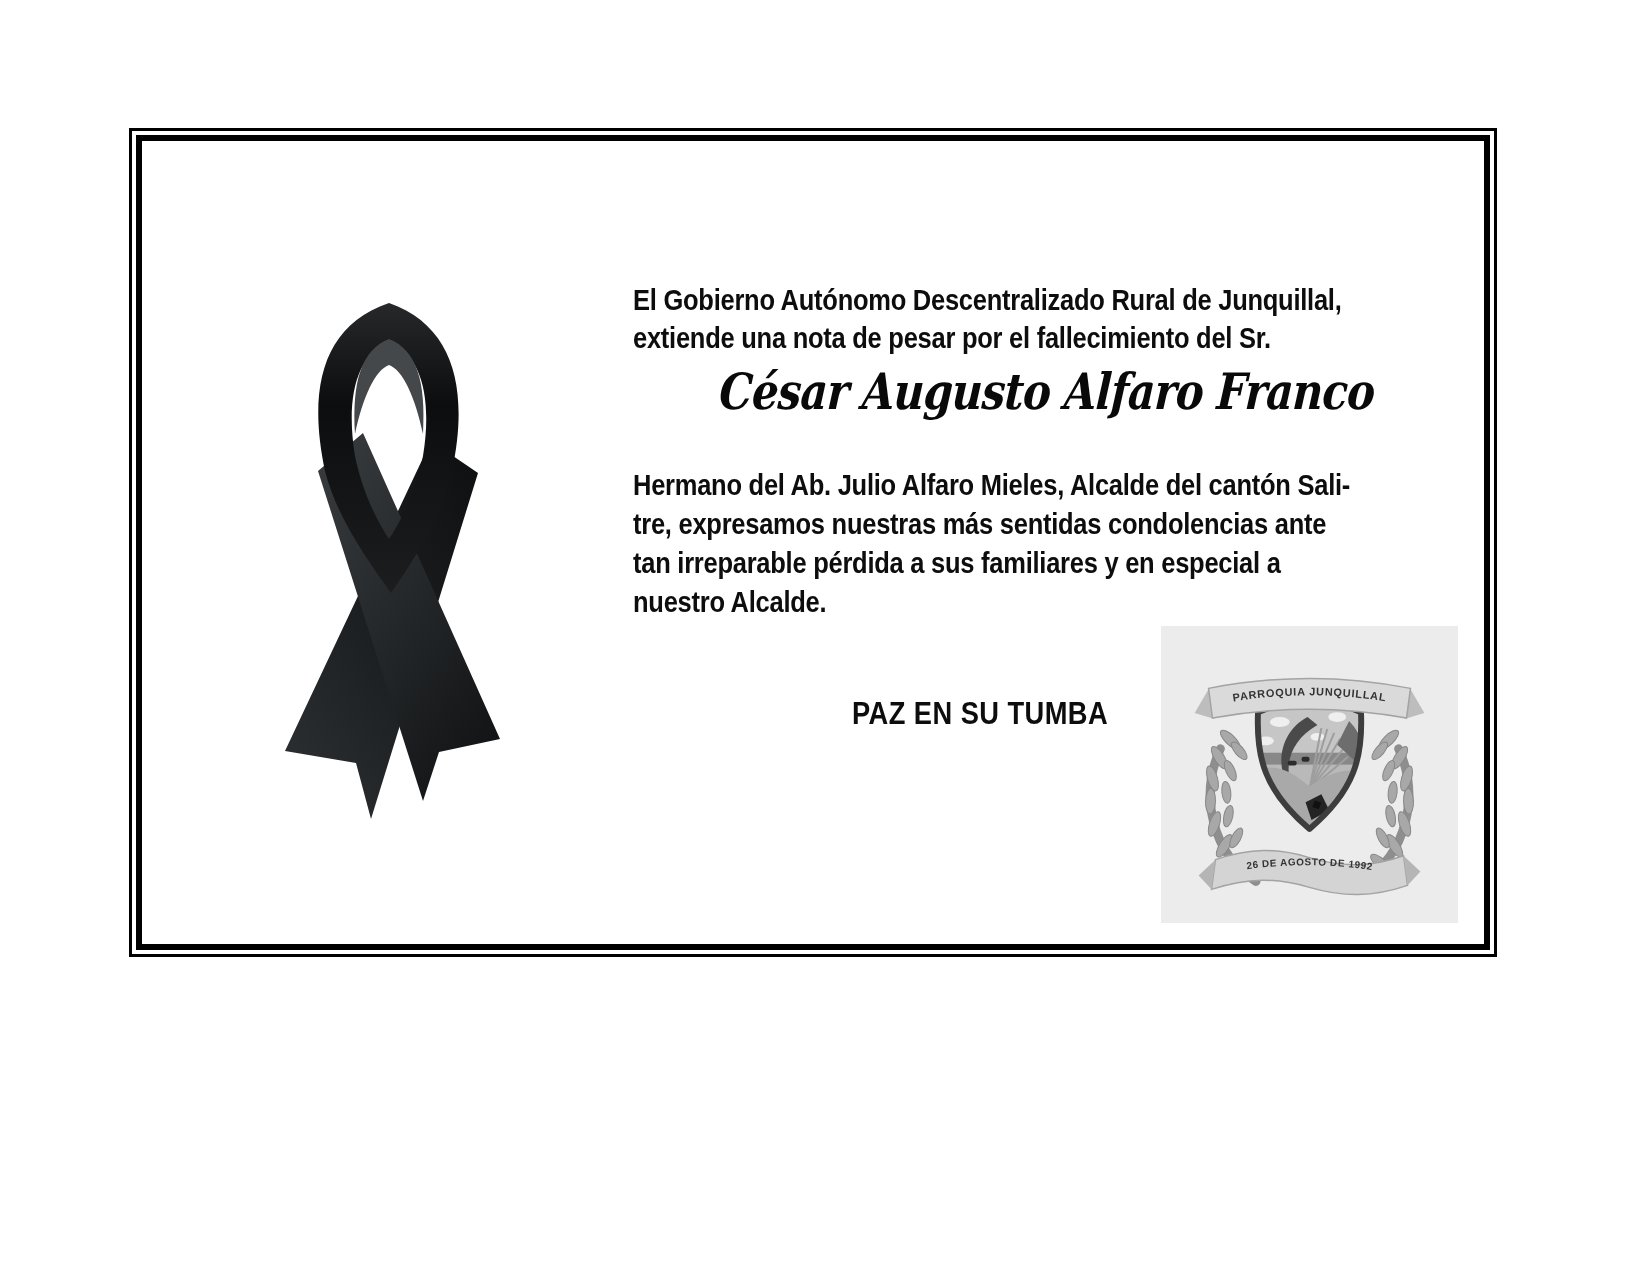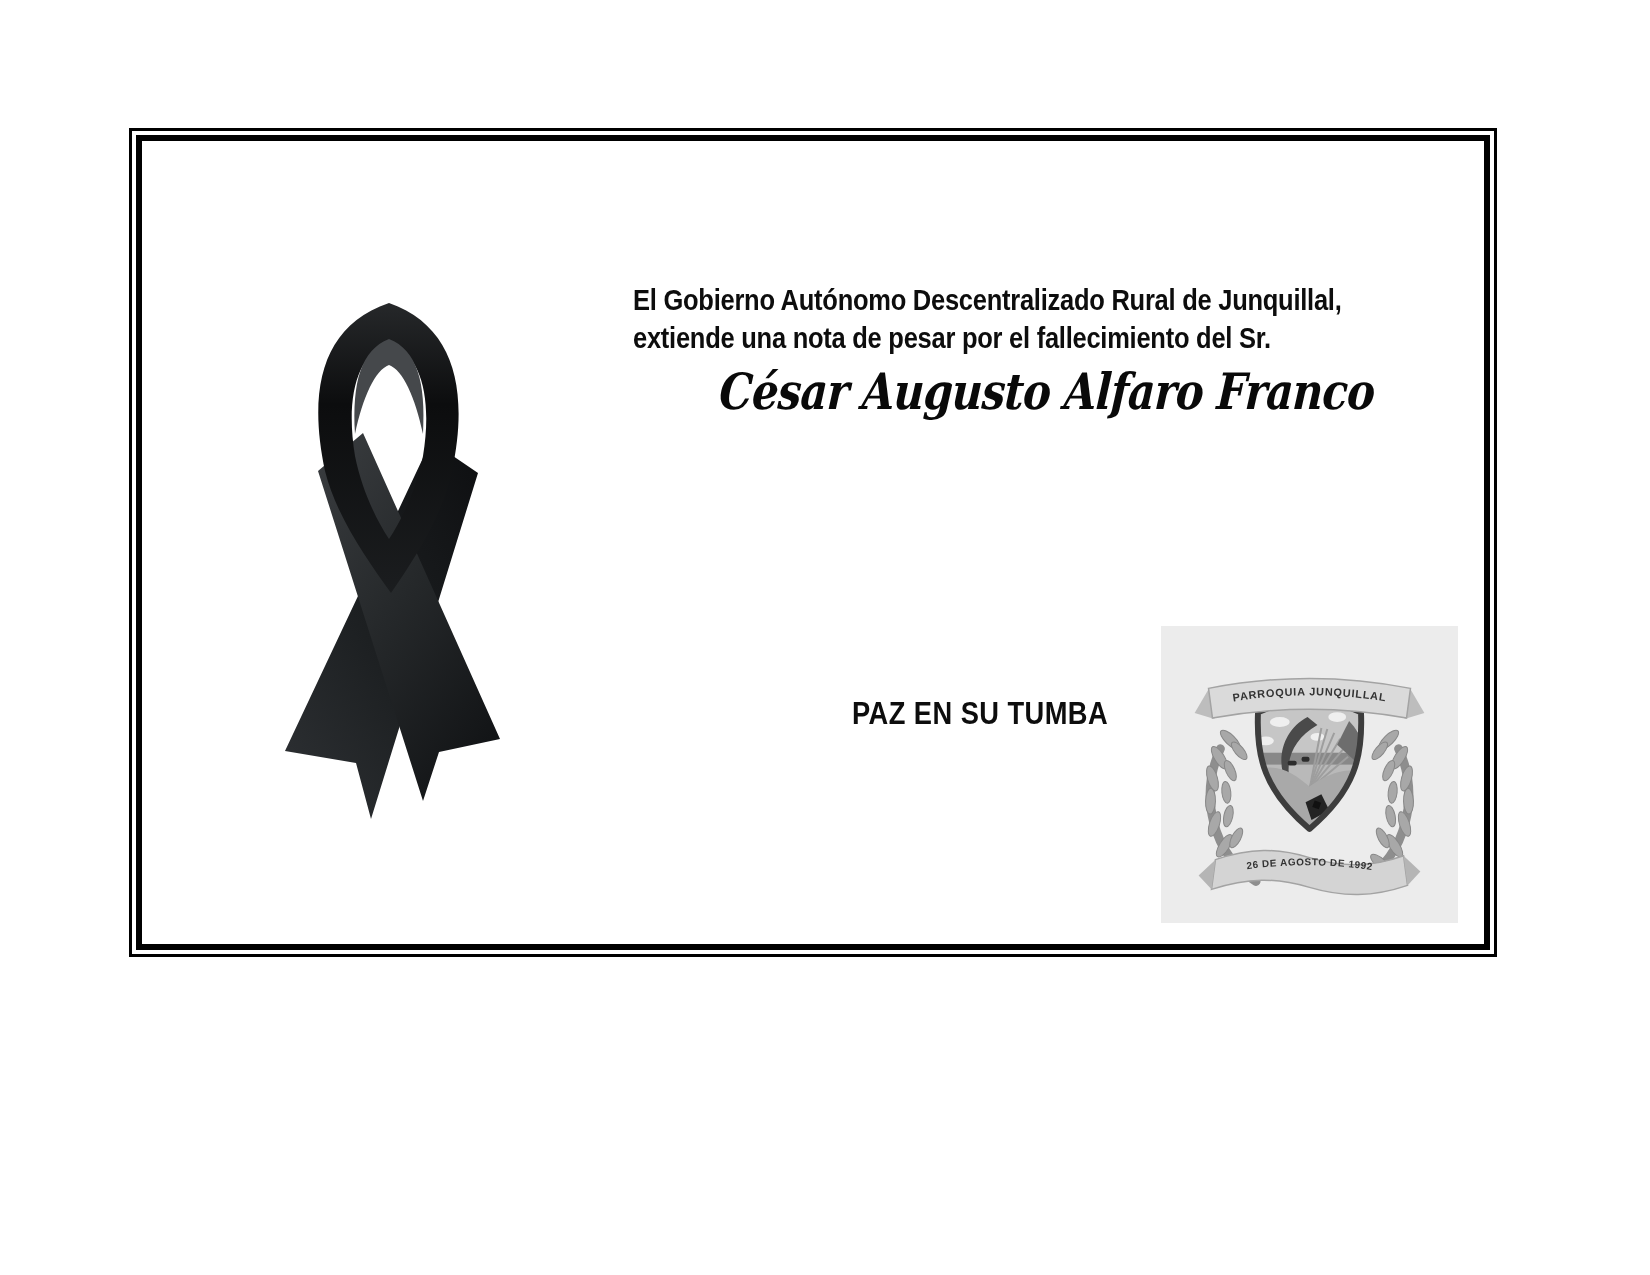--- a/index.html
+++ b/index.html
@@ -110,20 +110,26 @@
 
     <div class="intro-block">
       <div class="intro-line">El Gobierno Autónomo Descentralizado Rural de Junquillal,</div>
       <div class="intro-line">extiende una nota de pesar por el fallecimiento del Sr.</div>
     </div>
 
     <div class="name-block">
       <span class="name-script">César Augusto Alfaro Franco</span>
     </div>
 
+    <div class="body-block">
+      <div class="body-line">Hermano del Ab. Julio Alfaro Mieles, Alcalde del cantón Sali-</div>
+      <div class="body-line">tre, expresamos nuestras más sentidas condolencias ante</div>
+      <div class="body-line">tan irreparable pérdida a sus familiares y en especial a</div>
+      <div class="body-line">nuestro Alcalde.</div>
+    </div>
 
     <div class="closing-block">PAZ EN SU TUMBA</div>
 
     <div class="emblem-box">
       <svg viewBox="0 0 300 300" xmlns="http://www.w3.org/2000/svg" aria-hidden="true">
         <defs>
           <path id="topBannerPath" d="M52 80 Q150 60 248 80"></path>
           <path id="bottomBannerPath" d="M58 252 C100 238 200 238 242 254"></path>
           <clipPath id="shieldClip">
             <path d="M150 66 L202 87 C204 132 196 166 150 205 C104 166 96 132 98 87 Z"></path>

